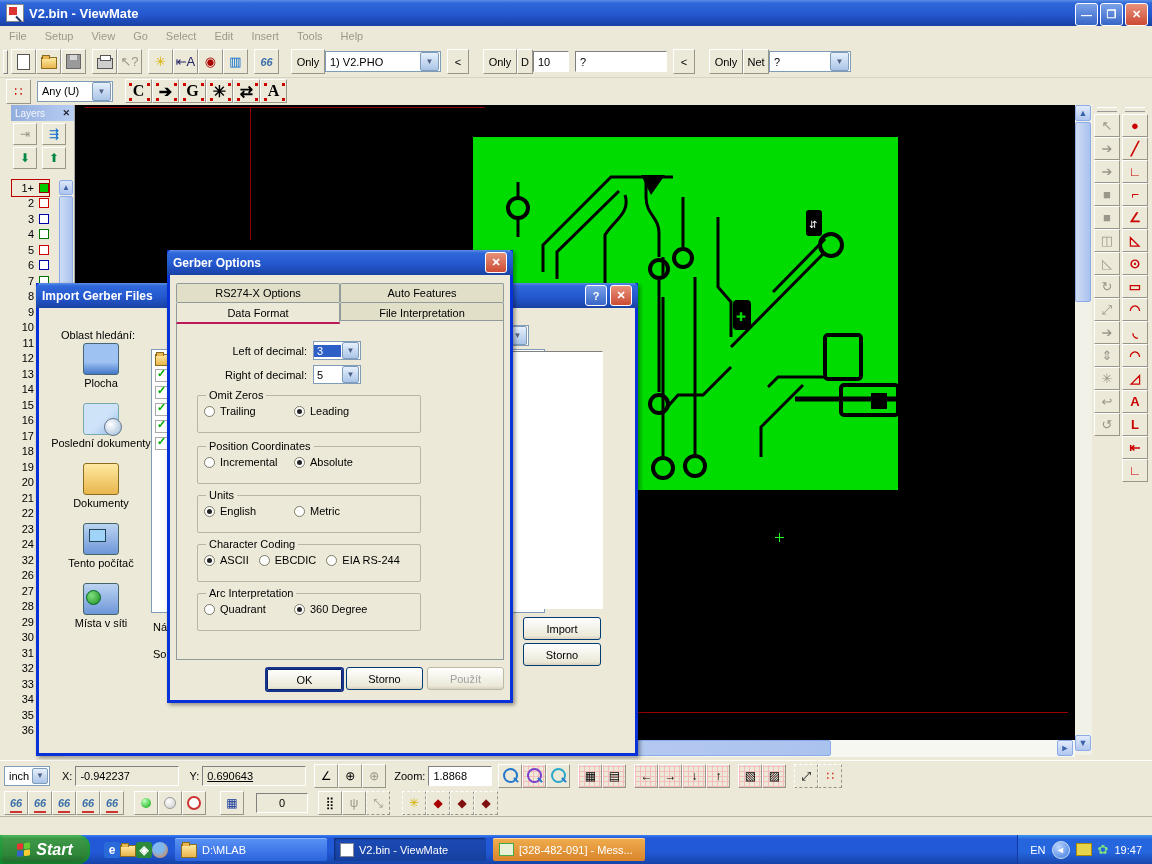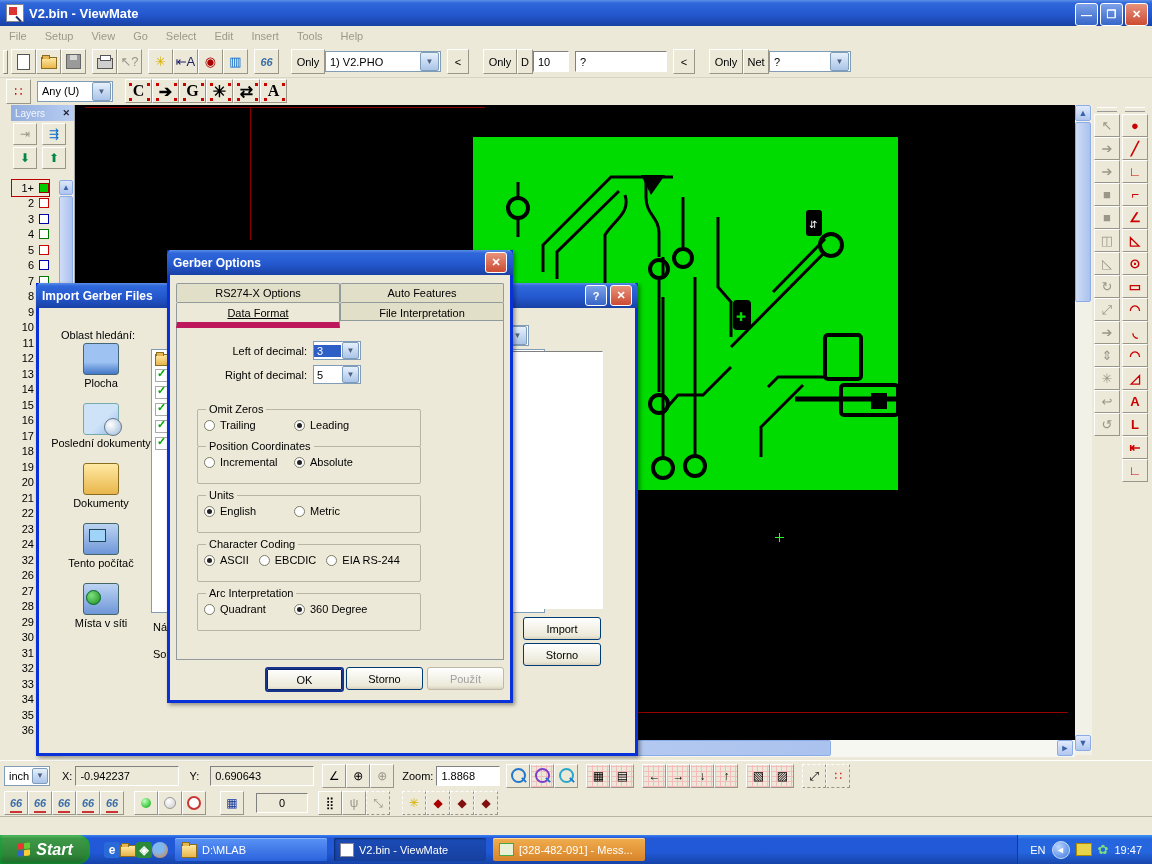--- a/index.html
+++ b/index.html
@@ -674,41 +674,41 @@
     <div class="tabwrap">
       <div class="tabrow">
         <div class="tab back">
             <span>RS274-X Options</span>
           </div>
         <div class="tab back">
             <span>Auto Features</span>
           </div>
       </div>
       <div class="tabrow">
-        <div class="tab" style="height:19px;font-weight:normal;border-bottom:6px solid #be185d;position:relative;z-index:2;text-decoration:underline;">
+        <div class="tab" style="height:19px;font-weight:normal;border-bottom:2px solid #be185d;position:relative;z-index:2;">
             <span>Data Format</span>
           </div>
         <div class="tab back" style="height:19px;">
             <span>File Interpretation</span>
           </div>
       </div>
     </div>
     <div class="tabpage">
       <div class="frow" style="right:196px;top:24px;">Left of decimal:</div>
       <div class="ddl" style="position:absolute;left:136px;top:20px;">
         <span class="v sel">3</span>
         <span class="carrow" style="width:15px;height:15px;">▼</span>
       </div>
       <div class="frow" style="right:196px;top:48px;">Right of decimal:</div>
       <div class="ddl" style="position:absolute;left:136px;top:44px;">
         <span class="v">5</span>
         <span class="carrow" style="width:15px;height:15px;">▼</span>
       </div>
 
-      <div class="grp" style="top:88px;">
+      <div class="grp" style="top:74px;">
         <span class="leg">Omit Zeros</span>
         <div class="opts">
           <span class="ropt" style="width:90px;">
               <span class="radio"></span>
               <span>Trailing</span>
             </span>
           <span class="ropt">
               <span class="radio on"></span>
               <span>Leading</span>
             </span>
@@ -788,21 +788,21 @@
       <span class="val">inch</span>
       <span class="carrow" style="width:14px;height:14px;">▼</span>
     </div>
     <div style="width:12px;"></div>
     <span>X:</span>
     <div class="sbox" style="width:104px;margin-left:3px;background:#ECE9D8;">
         <span>-0.942237</span>
       </div>
     <div style="width:10px;"></div>
     <span>Y:</span>
-    <div class="sbox" style="width:104px;margin-left:11px;background:#ECE9D8;">
+    <div class="sbox" style="width:104px;margin-left:3px;background:#ECE9D8;text-decoration:underline;">
         <span>0.690643</span>
       </div>
     <div style="width:8px;"></div>
     <div class="sicon">∠</div>
     <div class="sicon">⊕</div>
     <div class="sicon" style="color:#9a968a;">⊕</div>
     <div style="width:8px;"></div>
     <span>Zoom:</span>
     <div class="sbox" style="width:64px;margin-left:3px;">
         <span>1.8868</span>

